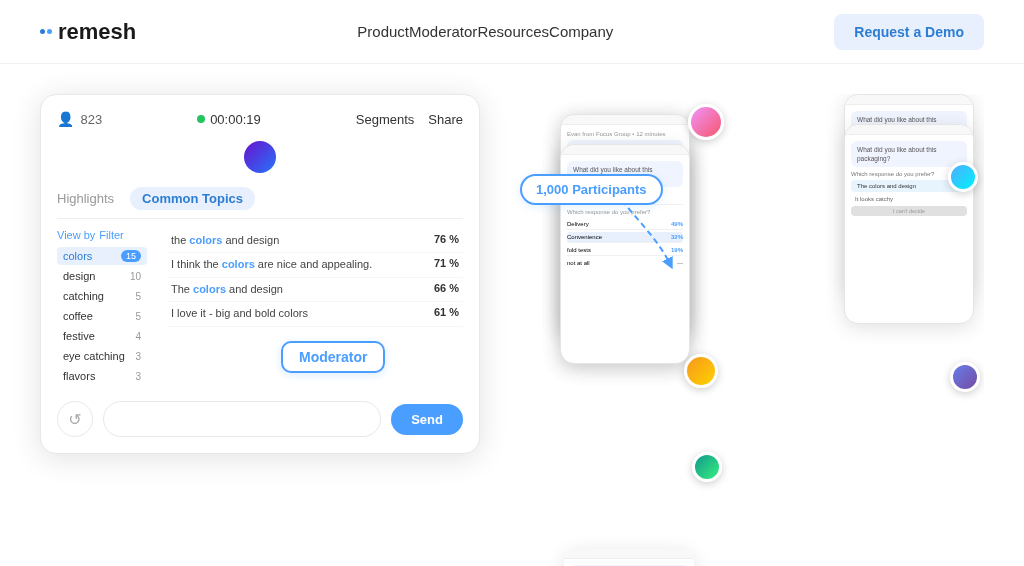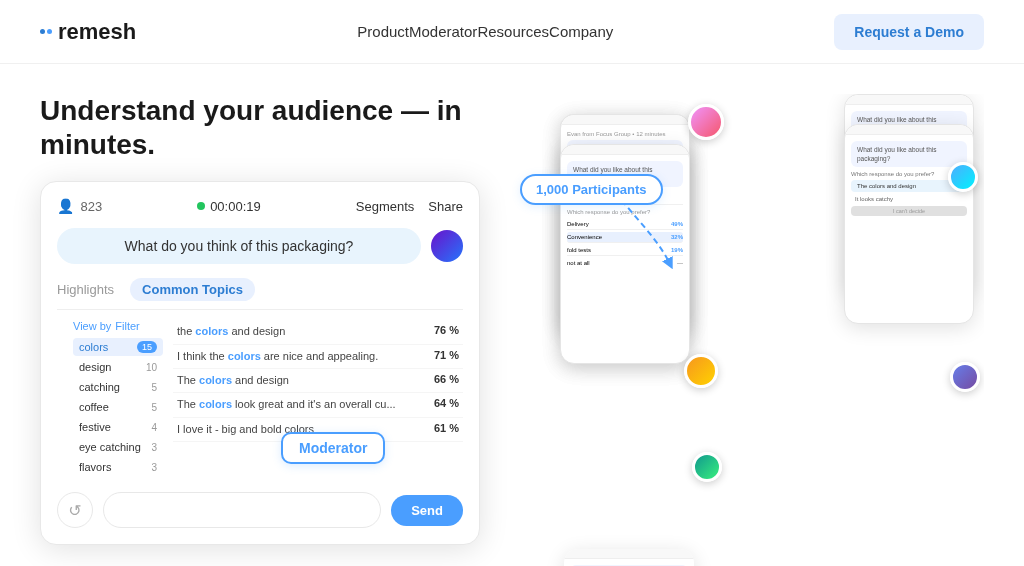--- a/index.html
+++ b/index.html
@@ -183,22 +183,21 @@
       color: #2d7dd2;
       background: #e8f0fe;
       padding: 4px 12px;
       border-radius: 20px;
       font-weight: 600;
     }
 
     
     .data-area {
       display: flex;
-      gap: 10px;
-      margin-left: 16px;
+      gap: 20px;
     }
     .topics-list {
       flex: 0 0 90px;
     }
     .view-by-row {
       display: flex;
       align-items: center;
       gap: 4px;
       font-size: 11px;
       color: #999;
@@ -409,41 +408,39 @@
     <li><a href="#">Moderator</a></li>
     <li><a href="#">Resources</a></li>
     <li><a href="#">Company</a></li>
   </ul>
   <button class="nav-cta">Request a Demo</button>
 </nav>
 
 <div class="main">
 
   <div class="left-content">
-    <h1 class="headline">Understand your audience — in minutes.</h1>
 
     <div class="chat-card">
 
       <div class="card-header">
         <div class="participants-count">
           <span class="participants-icon">👤</span>
           <span>823</span>
         </div>
         <div class="timer-badge">
           <div class="timer-dot"></div>
           <span>00:00:19</span>
         </div>
         <div class="header-actions">
           <span style="cursor:pointer;">Segments</span>
           <span style="cursor:pointer;">Share</span>
         </div>
       </div>
 
       <div class="question-area">
-        <div class="question-bubble">What do you think of this packaging?</div>
         <div class="moderator-avatar avatar-5"></div>
       </div>
 
       <div class="tabs-row">
         <span class="tab">Highlights</span>
         <span class="tab active">Common Topics</span>
       </div>
 
       <div class="data-area">
 
@@ -493,26 +490,20 @@
             <div class="response-text">
               I think the <span class="highlight">colors</span> are nice and appealing.
             </div>
             <div class="response-pct">71 %</div>
           </div>
           <div class="response-row">
             <div class="response-text">
               The <span class="highlight">colors</span> and design
             </div>
             <div class="response-pct">66 %</div>
-          </div>
-          <div class="response-row">
-            <div class="response-text">
-              The <span class="highlight">colors</span> look great and it's an overall cu...
-            </div>
-            <div class="response-pct">64 %</div>
           </div>
           <div class="response-row">
             <div class="response-text">
               I love it - big and bold colors
             </div>
             <div class="response-pct">61 %</div>
           </div>
         </div>
       </div>
 

